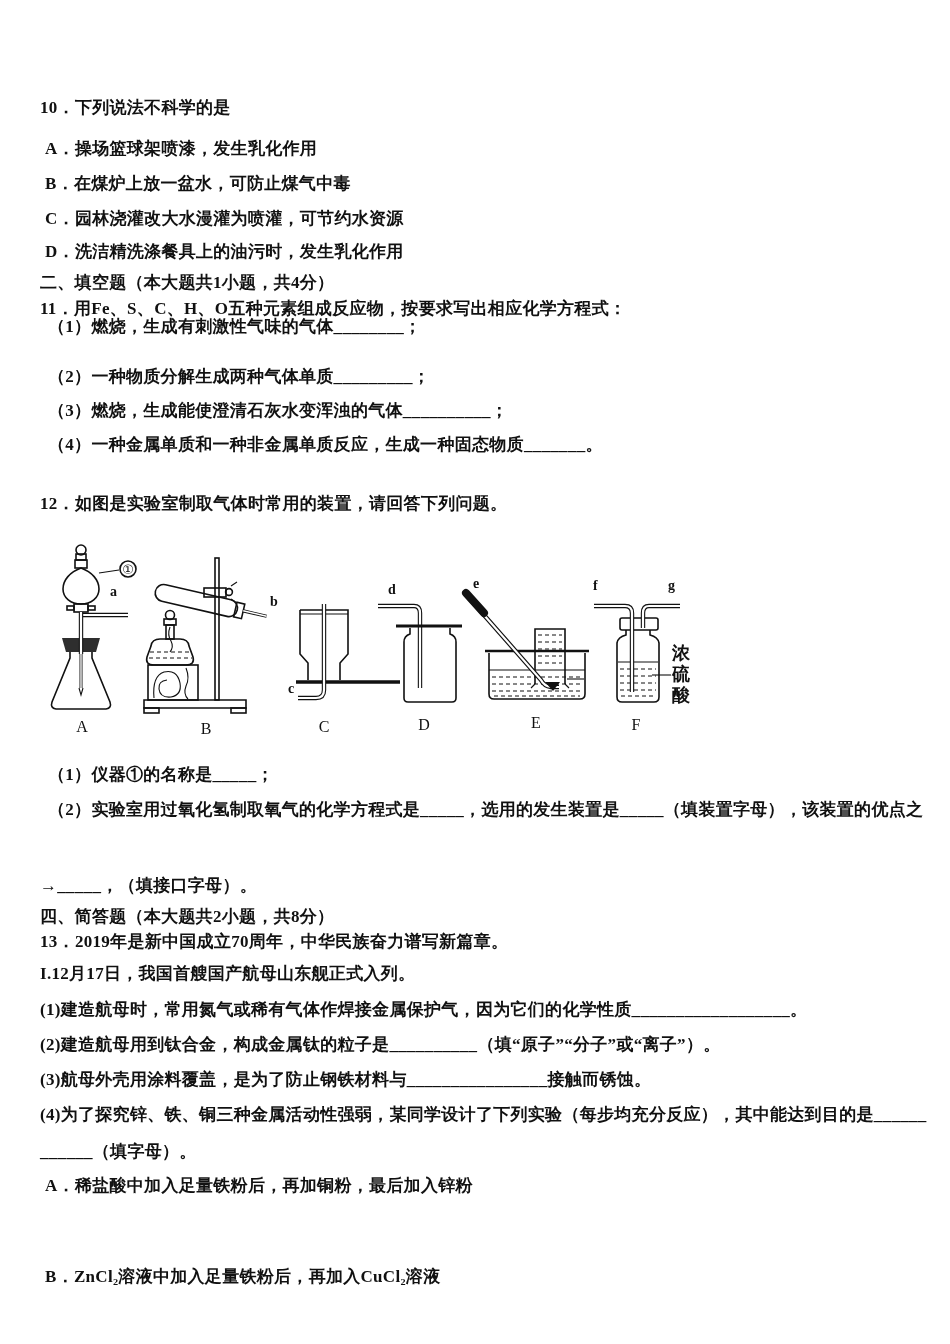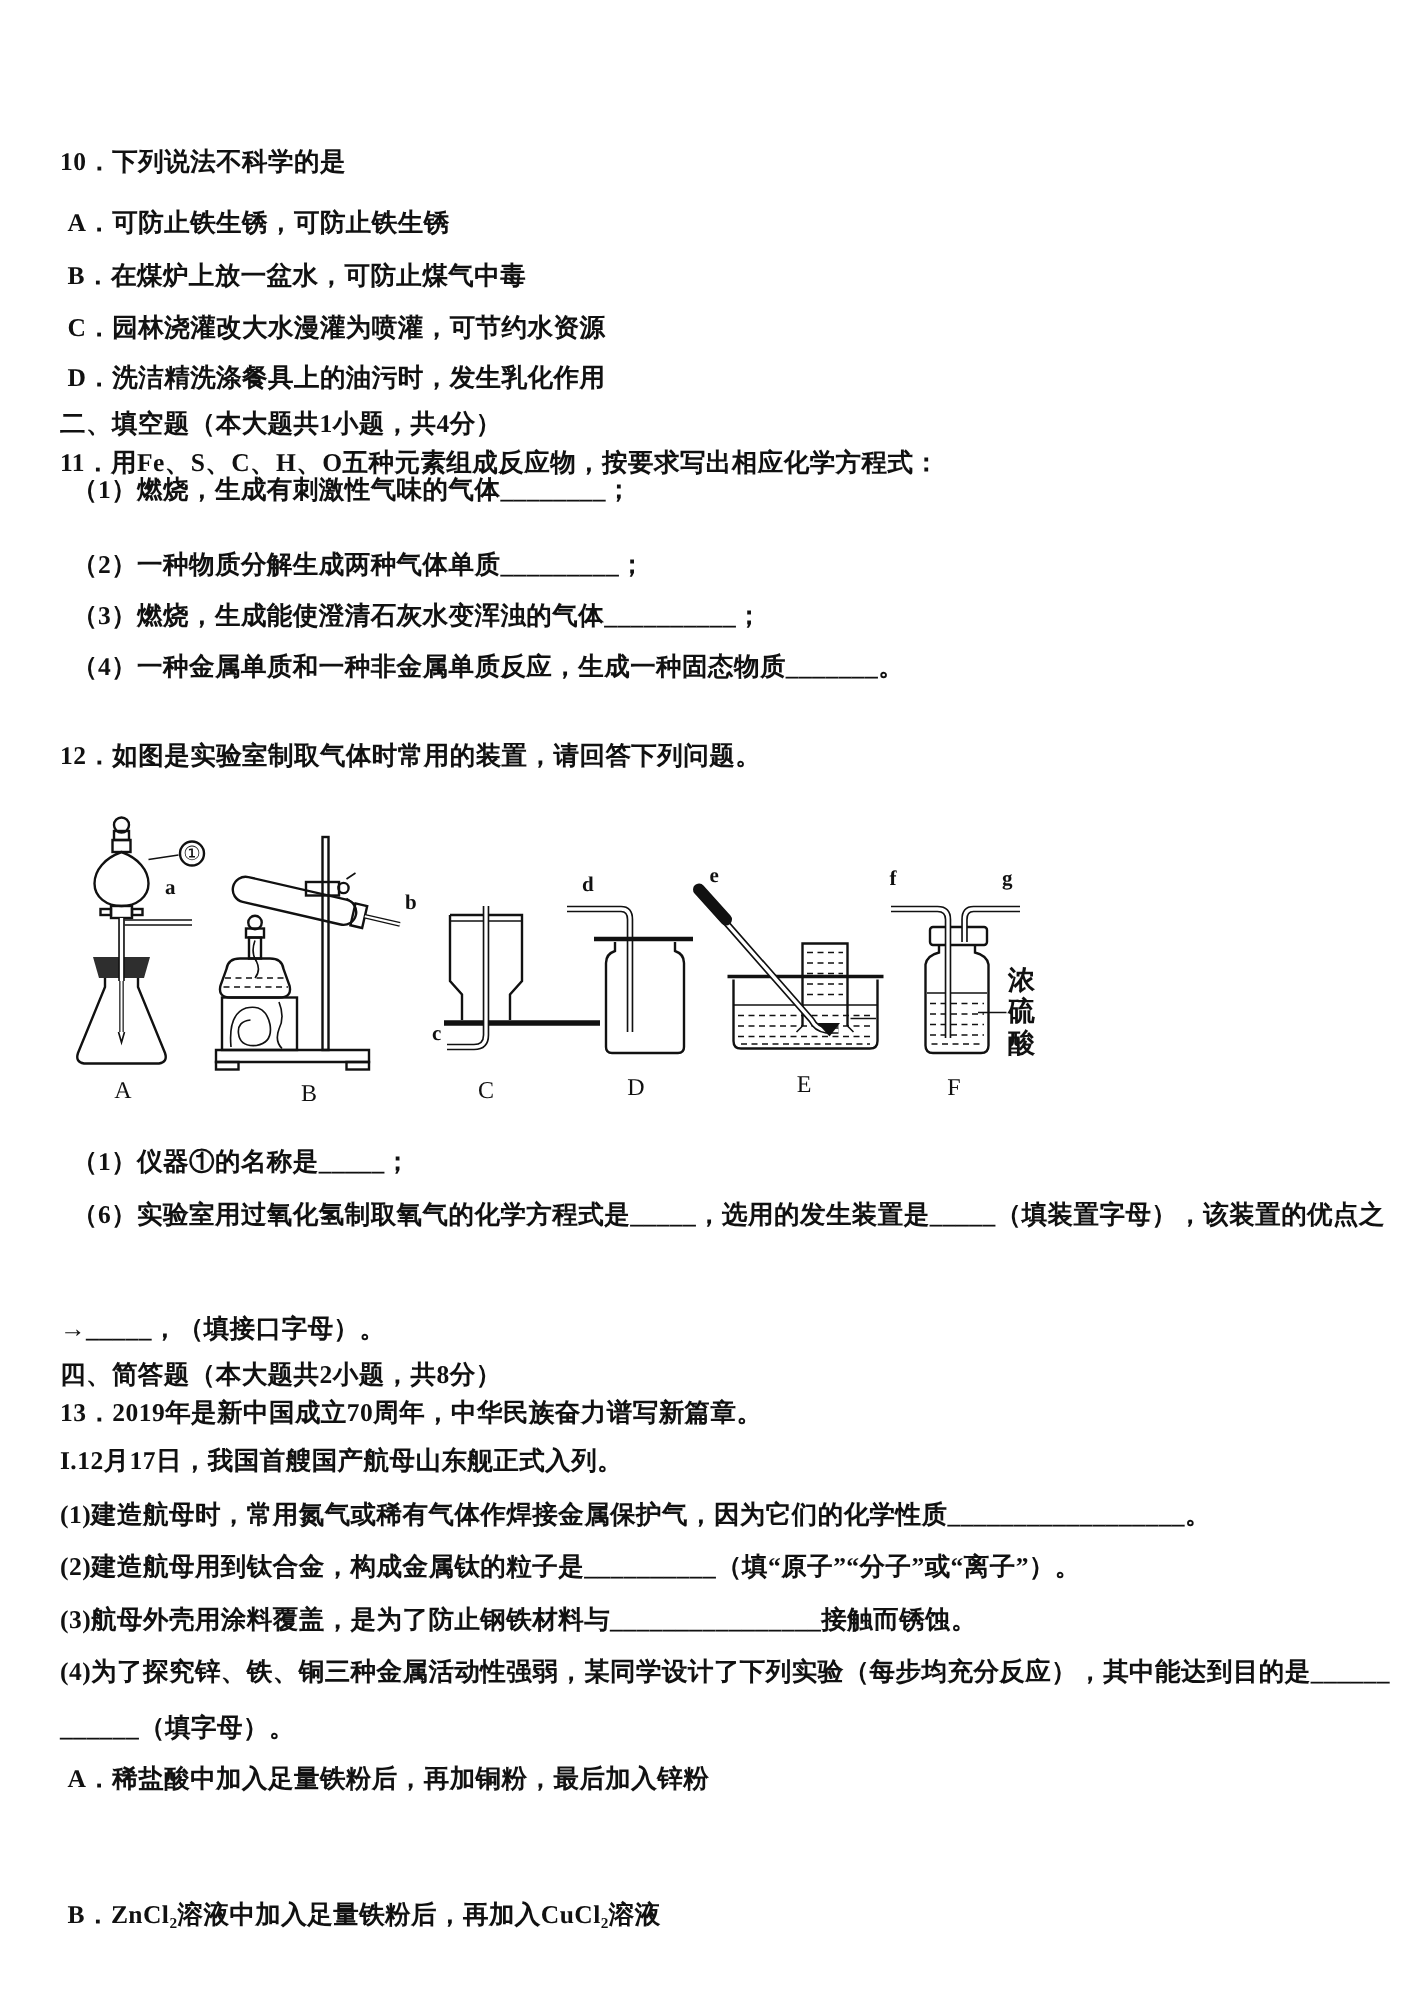--- a/index.html
+++ b/index.html
@@ -40,21 +40,21 @@
     font-size:18px;font-weight:700;line-height:21px;
     word-break:break-all;text-align:center;
   }
 </style>
 </head>
 <body>
 
 <div class="page">
 
   <div class="line" style="top:96px">10．下列说法不科学的是</div>
-  <div class="line opt" style="top:137px">A．可防止铁生锈，可防止铁生锈</div>
+  <div class="line opt" style="top:137px">A．操场篮球架喷漆，发生乳化作用</div>
   <div class="line opt" style="top:172px">B．在煤炉上放一盆水，可防止煤气中毒</div>
   <div class="line opt" style="top:207px">C．园林浇灌改大水漫灌为喷灌，可节约水资源</div>
   <div class="line opt" style="top:240px">D．洗洁精洗涤餐具上的油污时，发生乳化作用</div>
 
   <div class="line" style="top:271px">二、填空题（本大题共1小题，共4分）</div>
   <div class="line" style="top:297px">11．用Fe、S、C、H、O五种元素组成反应物，按要求写出相应化学方程式：</div>
   <div class="line indent" style="top:315px">（1）燃烧，生成有刺激性气味的气体________；</div>
   <div class="line indent" style="top:365px">（2）一种物质分解生成两种气体单质_________；</div>
   <div class="line indent" style="top:399px">（3）燃烧，生成能使澄清石灰水变浑浊的气体__________；</div>
   <div class="line indent" style="top:433px">（4）一种金属单质和一种非金属单质反应，生成一种固态物质_______。</div>
@@ -163,21 +163,21 @@
         <path class="t-out" d="M632,64 H601 Q595,64 595,71 V86"></path>
         <path class="t-in" d="M632,64 H601 Q595,64 595,71 V86"></path>
         <line class="thin" x1="604" y1="133" x2="623" y2="133"></line>
         <text class="dev" x="588" y="188" text-anchor="middle">F</text>
       </g>
     </svg>
     <div class="reagent">浓硫酸</div>
   </div>
 
   <div class="line indent" style="top:763px">（1）仪器①的名称是_____；</div>
-  <div class="line indent" style="top:798px">（6）实验室用过氧化氢制取氧气的化学方程式是_____，选用的发生装置是_____（填装置字母），该装置的优点之</div>
+  <div class="line indent" style="top:798px">（2）实验室用过氧化氢制取氧气的化学方程式是_____，选用的发生装置是_____（填装置字母），该装置的优点之</div>
   <div class="line" style="top:874px">→_____，（填接口字母）。</div>
 
   <div class="line" style="top:905px">四、简答题（本大题共2小题，共8分）</div>
   <div class="line" style="top:930px">13．2019年是新中国成立70周年，中华民族奋力谱写新篇章。</div>
   <div class="line" style="top:962px">I.12月17日，我国首艘国产航母山东舰正式入列。</div>
   <div class="line" style="top:998px">(1)建造航母时，常用氮气或稀有气体作焊接金属保护气，因为它们的化学性质__________________。</div>
   <div class="line" style="top:1033px">(2)建造航母用到钛合金，构成金属钛的粒子是__________（填“原子”“分子”或“离子”）。</div>
   <div class="line" style="top:1068px">(3)航母外壳用涂料覆盖，是为了防止钢铁材料与________________接触而锈蚀。</div>
   <div class="line" style="top:1103px">(4)为了探究锌、铁、铜三种金属活动性强弱，某同学设计了下列实验（每步均充分反应），其中能达到目的是______</div>
   <div class="line" style="top:1140px">______（填字母）。</div>

